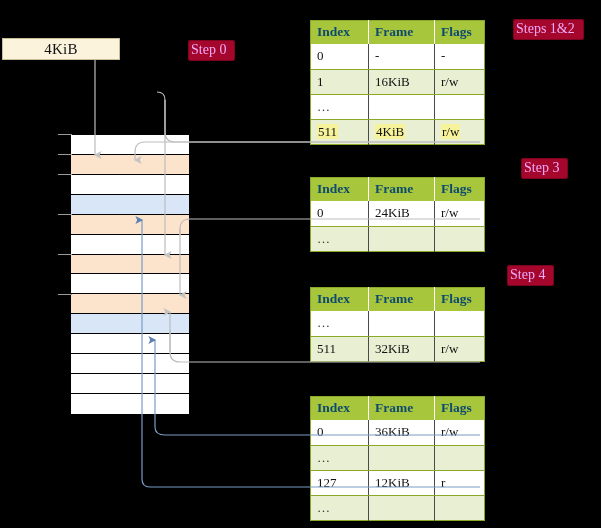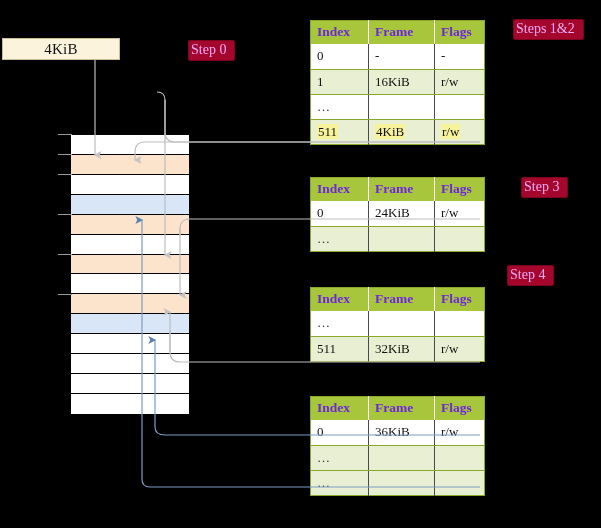--- a/index.html
+++ b/index.html
@@ -78,21 +78,21 @@
     position: absolute;
     border-collapse: collapse;
     background: #FFFFFF;
     font-size: 13px;
     color: #111111;
     table-layout: fixed;
     border: 1px solid #8aa82a;
   }
   .ptable th {
     background: #A8C63C;
-    color: #6d28d9;
+    color: #0c4a6e;
     font-weight: bold;
     text-align: left;
     padding: 3px 6px 4px 6px;
     border-right: 1px solid #FFFFFF;
     font-size: 13.5px;
     height: 21px;
   }
   .ptable th:last-child { border-right: none; }
   .ptable td {
     padding: 3px 6px 3px 6px;
@@ -122,21 +122,21 @@
   <div class="srcbox" style="left:2px; top:38px; width:118px; height:22px;">
     <span>4KiB</span>
   </div>
 
   <div class="badge" style="left:188px; top:40px;">
     <span>Step 0</span>
   </div>
   <div class="badge" style="left:513px; top:19px;">
     <span>Steps 1&amp;2</span>
   </div>
-  <div class="badge" style="left:521px; top:158px;margin-top:19px;">
+  <div class="badge" style="left:521px; top:158px;">
     <span>Step 3</span>
   </div>
   <div class="badge" style="left:507px; top:265px;">
     <span>Step 4</span>
   </div>
 
   <div class="memcol" id="memcol" style="left:70px; top:134px; width:120px; height:281px;">
       <div class="memrow white" style="height: 19.9286px;"></div>
       <div class="memrow peach" style="height: 19.9286px;"></div>
       <div class="memrow white" style="height: 19.9286px;"></div>
@@ -268,20 +268,25 @@
       <tr class="plain">
           <td><span>0</span></td>
           <td><span>36KiB</span></td>
           <td><span>r/w</span></td>
         </tr>
       <tr class="alt">
           <td class="dots"><span>…</span></td>
           <td><span></span></td>
           <td><span></span></td>
         </tr>
+      <tr class="plain">
+          <td><span>127</span></td>
+          <td><span>12KiB</span></td>
+          <td><span>r</span></td>
+        </tr>
       <tr class="alt">
           <td class="dots"><span>…</span></td>
           <td><span></span></td>
           <td><span></span></td>
         </tr>
     </tbody>
   </table>
 
   <svg id="wires" viewBox="0 0 601 528">
     <defs>

